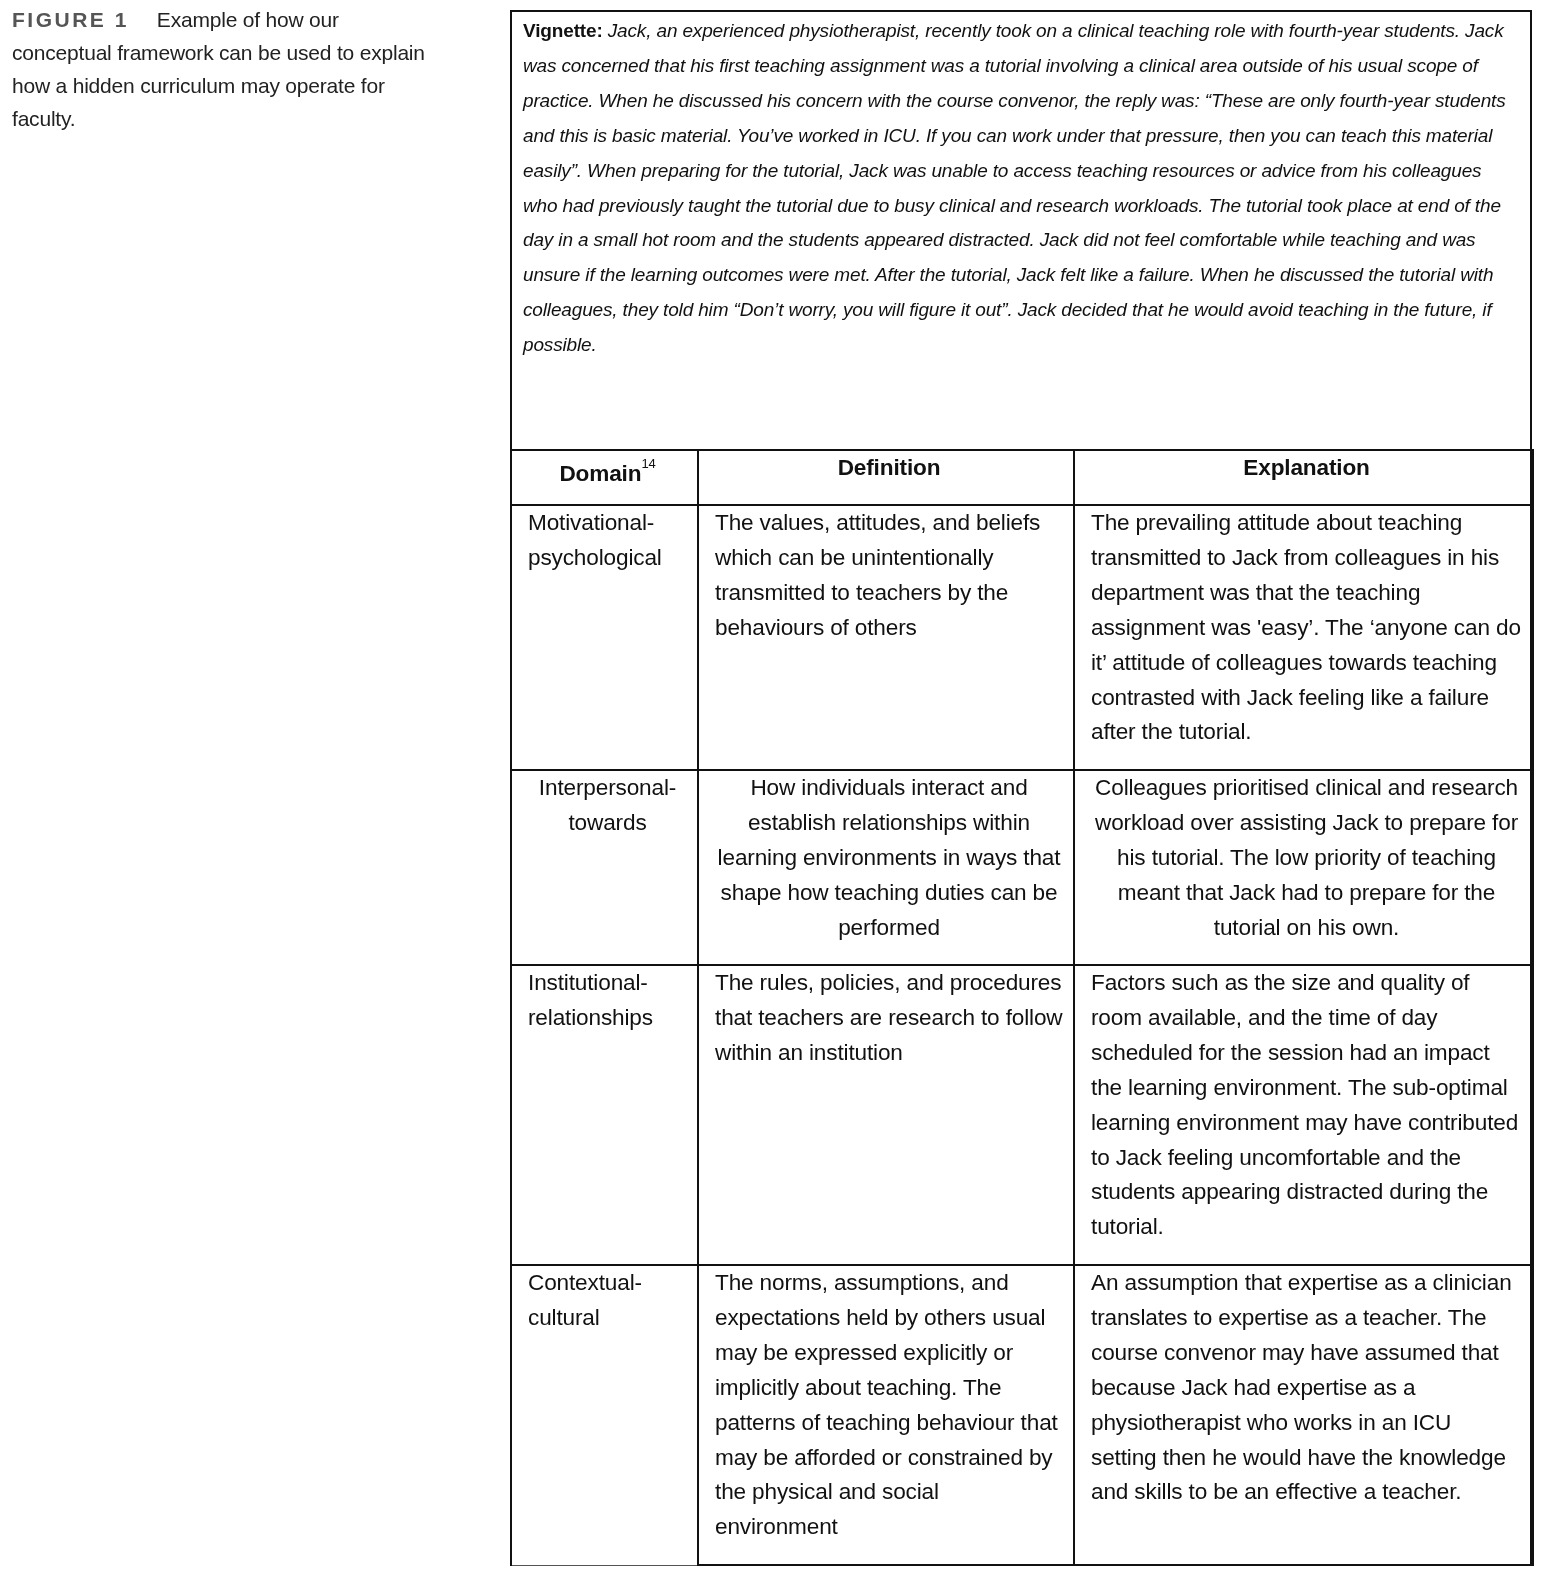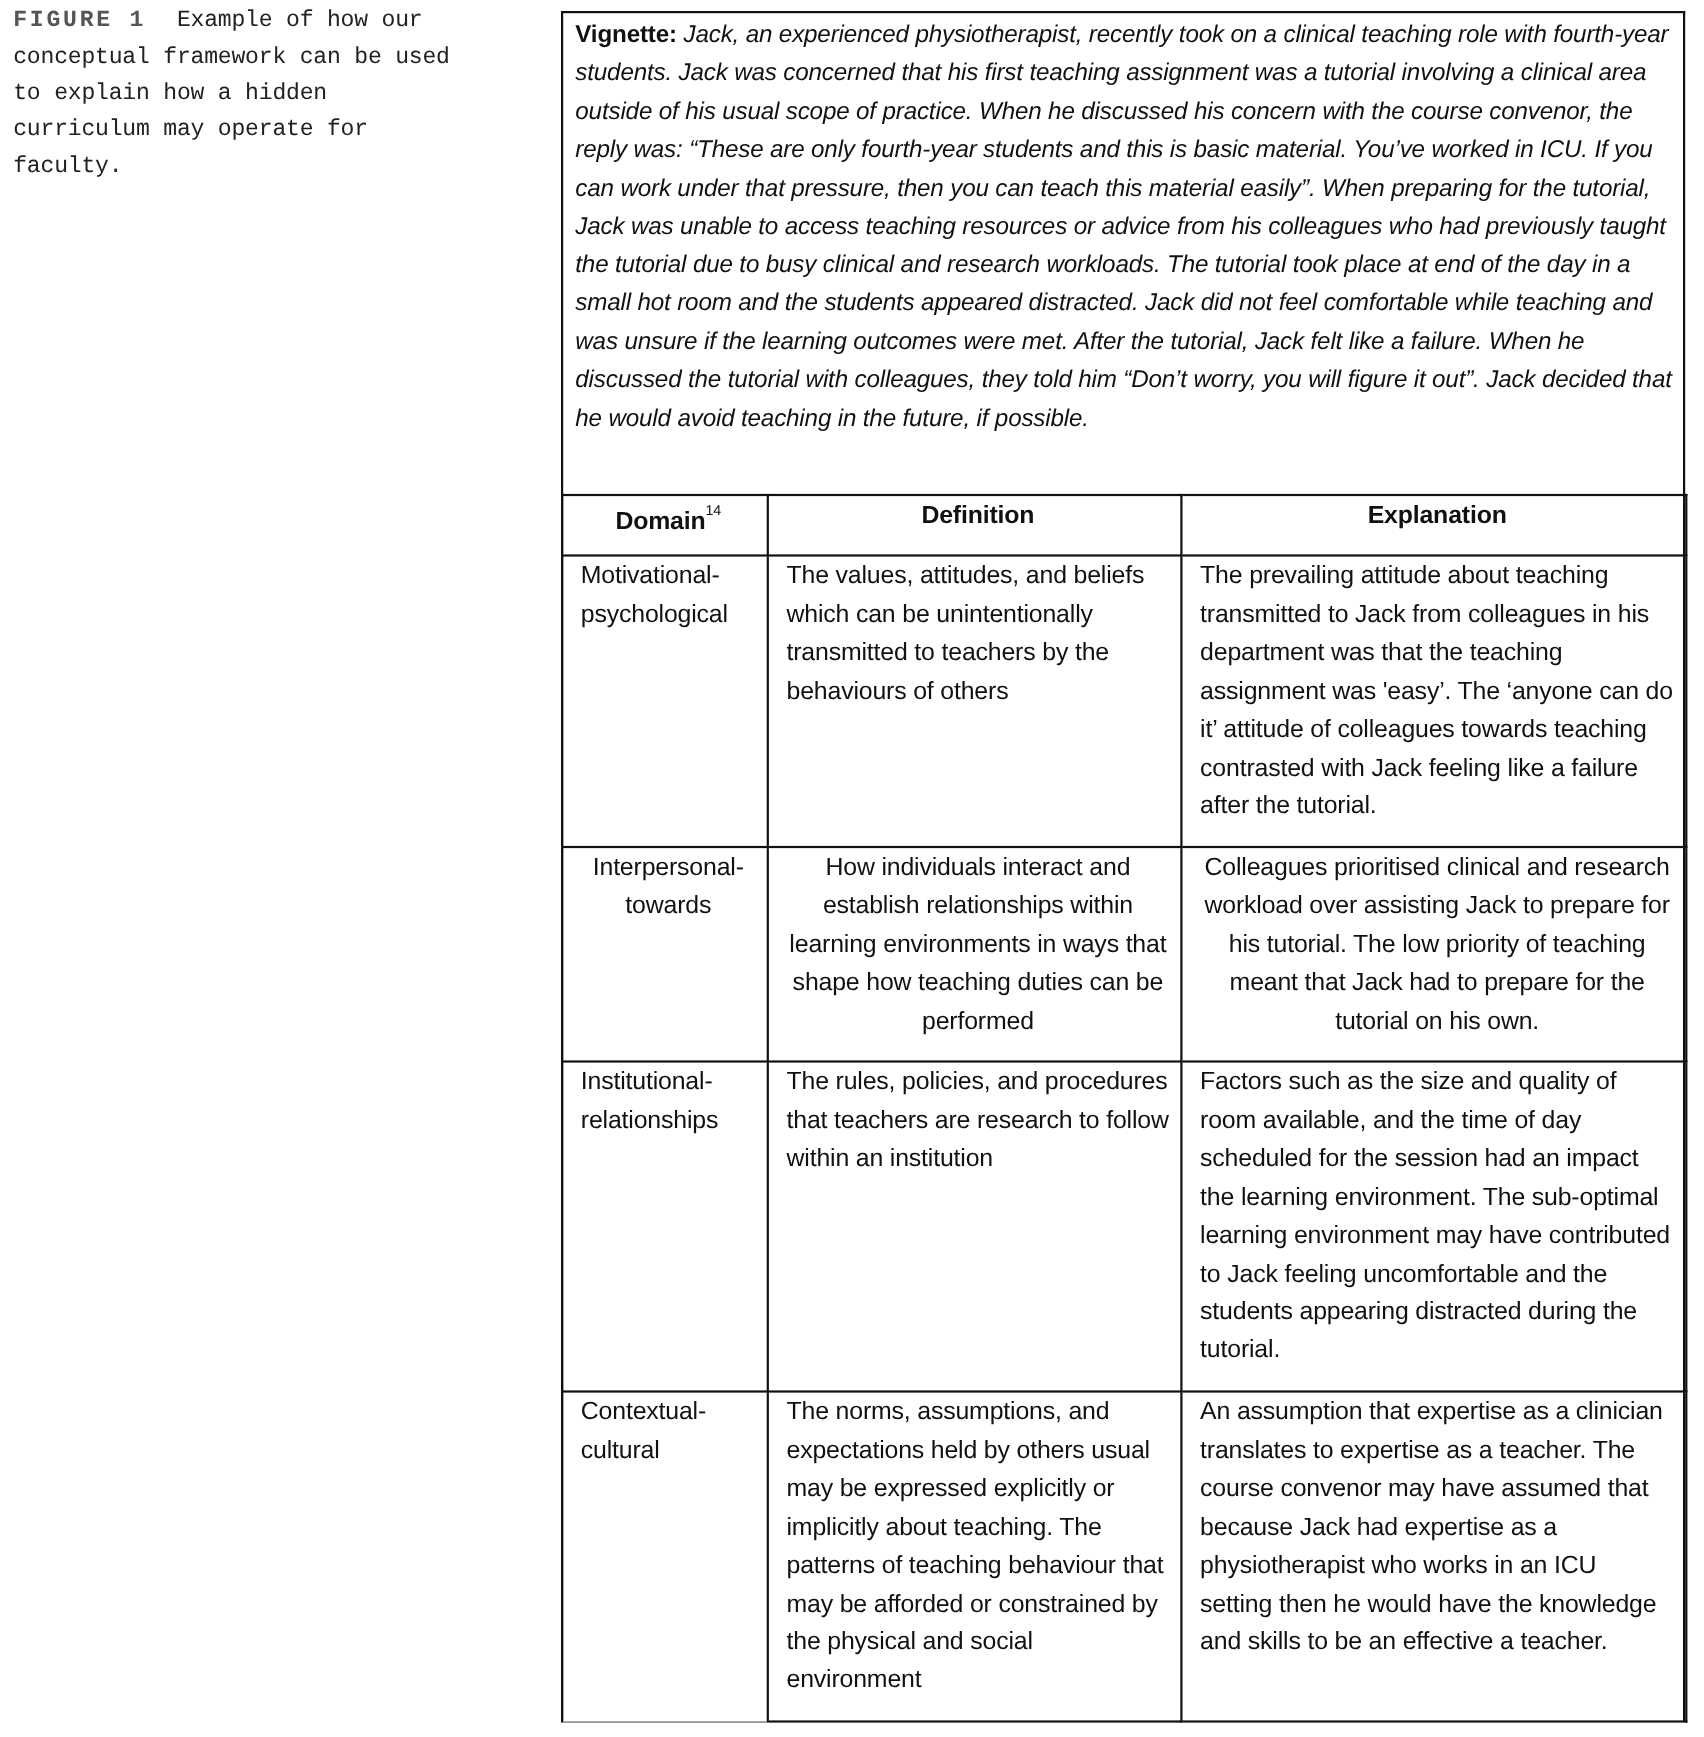--- a/index.html
+++ b/index.html
@@ -12,21 +12,21 @@
       height: 1579px;
       position: relative;
       overflow: hidden;
       color: #1a1a1a;
     }
     .caption {
       position: absolute;
       left: 12px;
       top: 3px;
       width: 420px;
-      font-family: Liberation Mono, monospace;
+      font-family: Liberation Sans, sans-serif;
       font-size: 21px;
       line-height: 33px;
       color: #222222;
       letter-spacing: -0.2px;
     }
     .caption .fig-label {
       font-weight: bold;
       color: #555555;
       letter-spacing: 2.5px;
       margin-right: 28px;
@@ -36,21 +36,21 @@
       left: 510px;
       top: 10px;
       width: 1022px;
       border: 2px solid #111111;
       border-bottom: none;
       box-sizing: border-box;
       height: 1555px;
     }
     .vignette {
       font-family: "Liberation Sans", sans-serif;
-      font-size: 22px;
+      font-size: 19px;
       line-height: 34.9px;
       padding: 2px 10px 6px 11px;
       height: 437px;
       box-sizing: border-box;
       font-style: italic;
       letter-spacing: -0.15px;
       color: #111111;
     }
     .vignette .v-label {
       font-style: normal;

